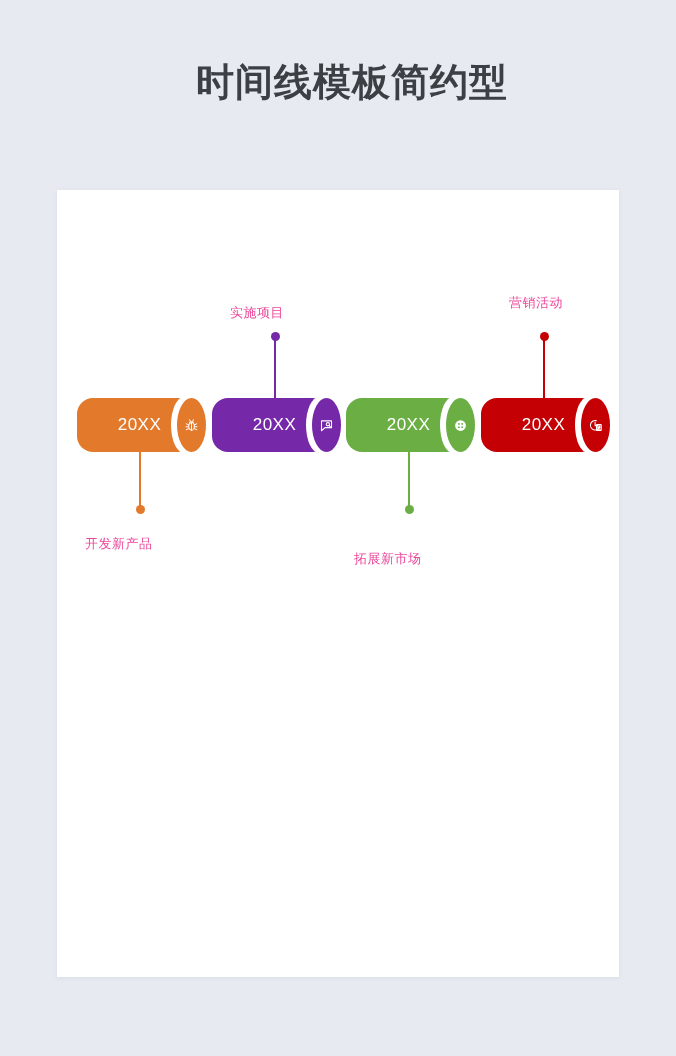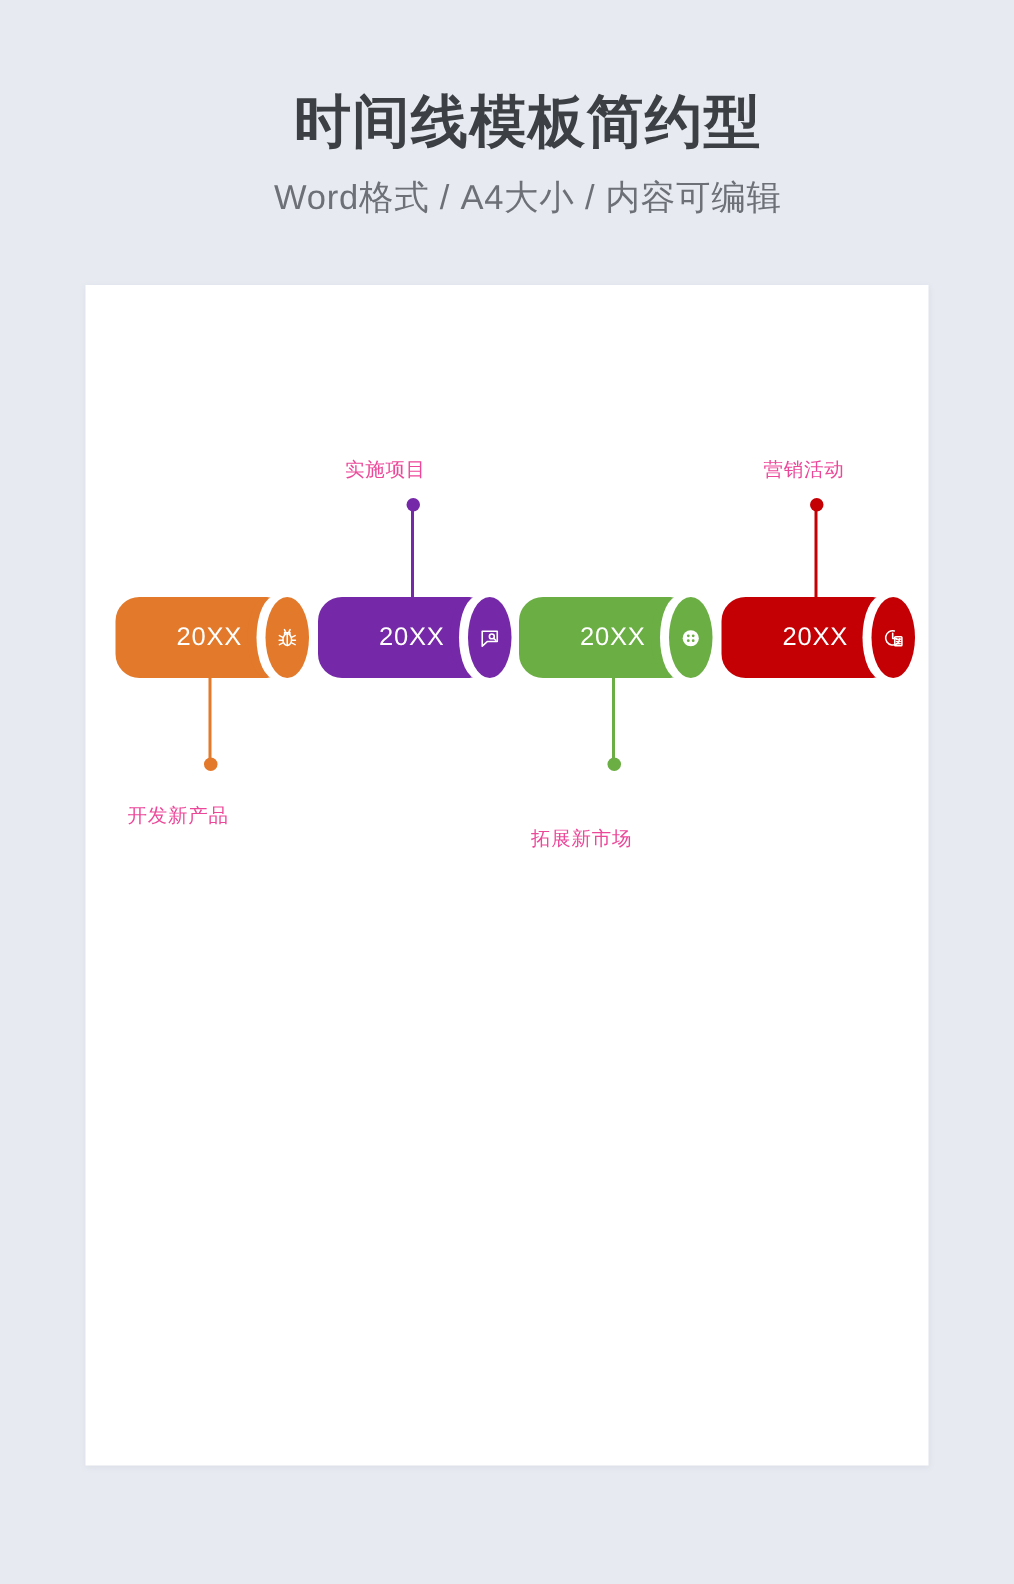--- a/index.html
+++ b/index.html
@@ -160,21 +160,20 @@
     color: #ec4899;
     white-space: nowrap;
     letter-spacing: 0.5px;
   }
 </style>
 </head>
 <body>
 
 <div class="header">
   <h1 class="page-title">时间线模板简约型</h1>
-  <p class="page-subtitle">Word格式 / A4大小 / 内容可编辑</p>
 </div>
 
 <div class="paper-card">
   <div class="timeline">
 
     <div class="tl-item" style="left:20px;">
       <div class="pill">
         <div class="pill-body" style="background:#e3792b;"></div>
         <div class="pill-gap"></div>
         <div class="pill-cap" style="background:#e3792b;"></div>
@@ -237,21 +236,21 @@
           </svg>
         </div>
       </div>
       <div class="stem" style="left:62px; top:262px; height:58px; background:#6bae44;">
         <div class="dot dot-bottom" style="background:#6bae44;"></div>
       </div>
       <div class="tl-label" style="left:8px; top:360px;">拓展新市场</div>
     </div>
 
     <div class="tl-item" style="left:424px;">
-      <div class="tl-label" style="left:28px; top:114px;">营销活动</div>
+      <div class="tl-label" style="left:28px; top:104px;">营销活动</div>
       <div class="stem stem-up" style="left:62px; top:146px; height:62px; background:#c40005;">
         <div class="dot dot-top" style="background:#c40005;"></div>
       </div>
       <div class="pill">
         <div class="pill-body" style="background:#c40005;"></div>
         <div class="pill-gap"></div>
         <div class="pill-cap" style="background:#c40005;"></div>
         <div class="pill-year">20XX</div>
         <div class="pill-icon">
           <svg width="15" height="15" viewBox="0 0 24 24" fill="none" stroke="#ffffff" stroke-width="1.7" stroke-linecap="round" stroke-linejoin="round">

